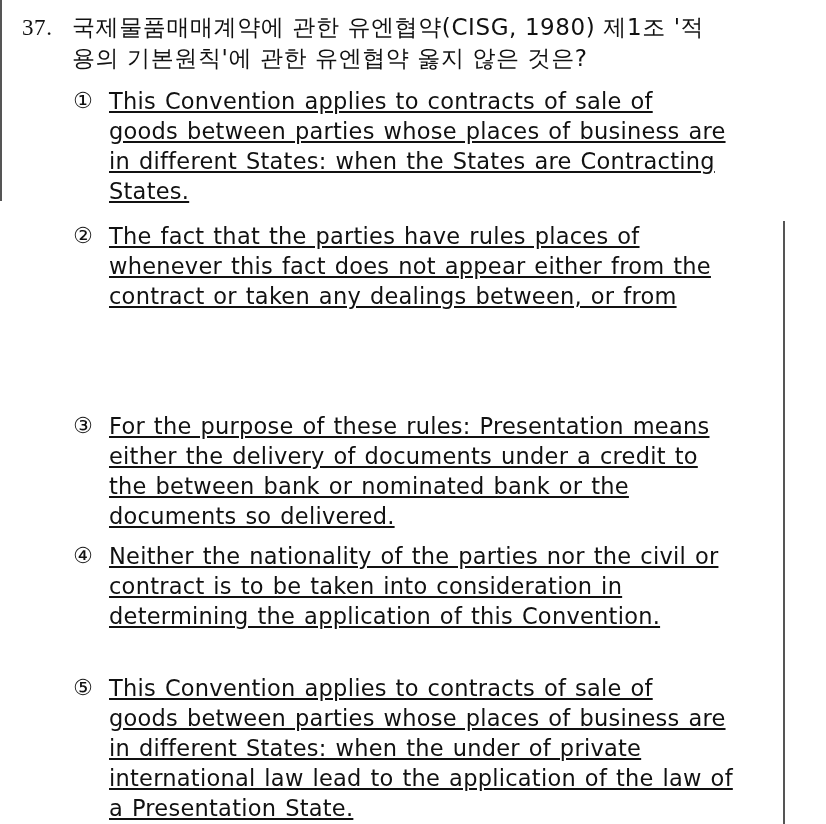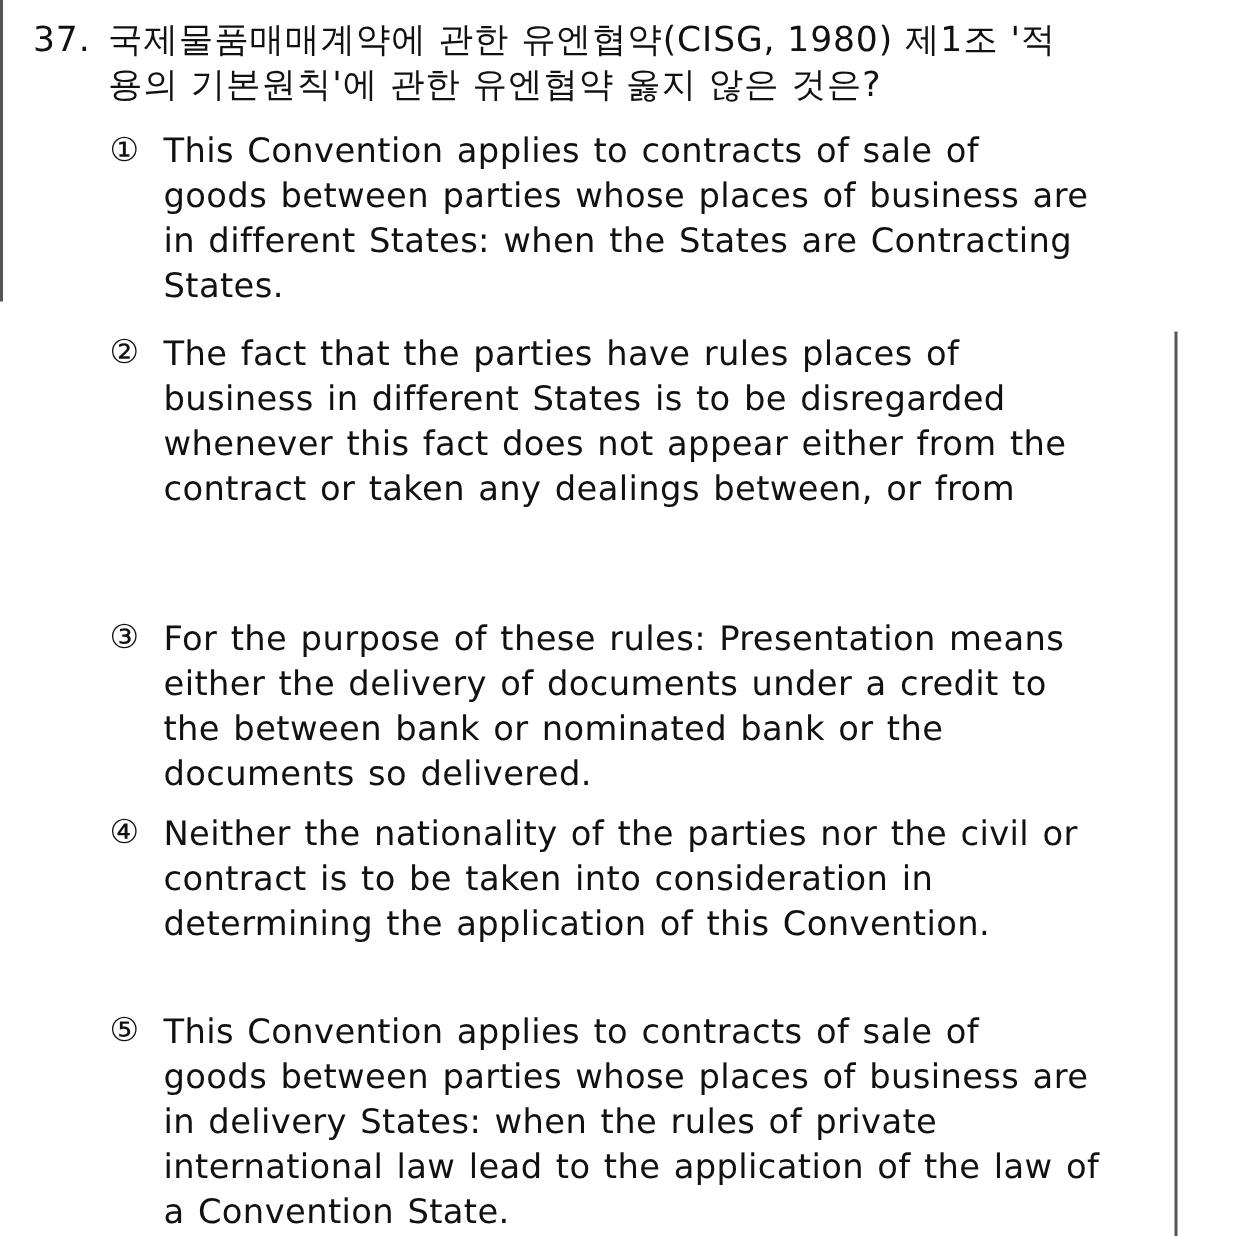--- a/index.html
+++ b/index.html
@@ -39,20 +39,21 @@
     }
     .q-line {
       font-size: 23px;
       line-height: 30px;
       letter-spacing: 0.6px;
       white-space: nowrap;
     }
     .q-number {
       display: inline-block;
       width: 50px;
+      font-family: Liberation Serif, serif;
     }
     .q-indent {
       display: inline-block;
       width: 50px;
     }
     .option {
       position: absolute;
       left: 73px;
       width: 710px;
     }
@@ -61,20 +62,21 @@
       left: 0;
       top: 0;
       font-size: 22px;
       line-height: 30px;
       width: 30px;
     }
     .opt-lines {
       position: absolute;
       left: 36px;
       top: 0;
+      text-decoration: underline;
     }
     .opt-line {
       font-size: 22.5px;
       line-height: 30px;
       letter-spacing: 0.25px;
       word-spacing: 1.5px;
       white-space: nowrap;
     }
   </style>
 </head>
@@ -95,21 +97,20 @@
     <div class="opt-line">goods between parties whose places of business are</div>
     <div class="opt-line">in different States: when the States are Contracting</div>
     <div class="opt-line">States.</div>
   </div>
 </div>
 
 <div class="option" style="top:221px;">
   <span class="opt-marker">②</span>
   <div class="opt-lines">
     <div class="opt-line">The fact that the parties have rules places of</div>
-    <div class="opt-line">business in different States is to be disregarded</div>
     <div class="opt-line">whenever this fact does not appear either from the</div>
     <div class="opt-line">contract or taken any dealings between, or from</div>
   </div>
 </div>
 
 <div class="option" style="top:411px;">
   <span class="opt-marker">③</span>
   <div class="opt-lines">
     <div class="opt-line">For the purpose of these rules: Presentation means</div>
     <div class="opt-line">either the delivery of documents under a credit to</div>
@@ -125,17 +126,17 @@
     <div class="opt-line">contract is to be taken into consideration in</div>
     <div class="opt-line">determining the application of this Convention.</div>
   </div>
 </div>
 
 <div class="option" style="top:673px;">
   <span class="opt-marker">⑤</span>
   <div class="opt-lines">
     <div class="opt-line">This Convention applies to contracts of sale of</div>
     <div class="opt-line">goods between parties whose places of business are</div>
-    <div class="opt-line">in delivery States: when the rules of private</div>
+    <div class="opt-line">in different States: when the under of private</div>
     <div class="opt-line">international law lead to the application of the law of</div>
-    <div class="opt-line">a Convention State.</div>
+    <div class="opt-line">a Presentation State.</div>
   </div>
 </div>
 
 </body></html>

